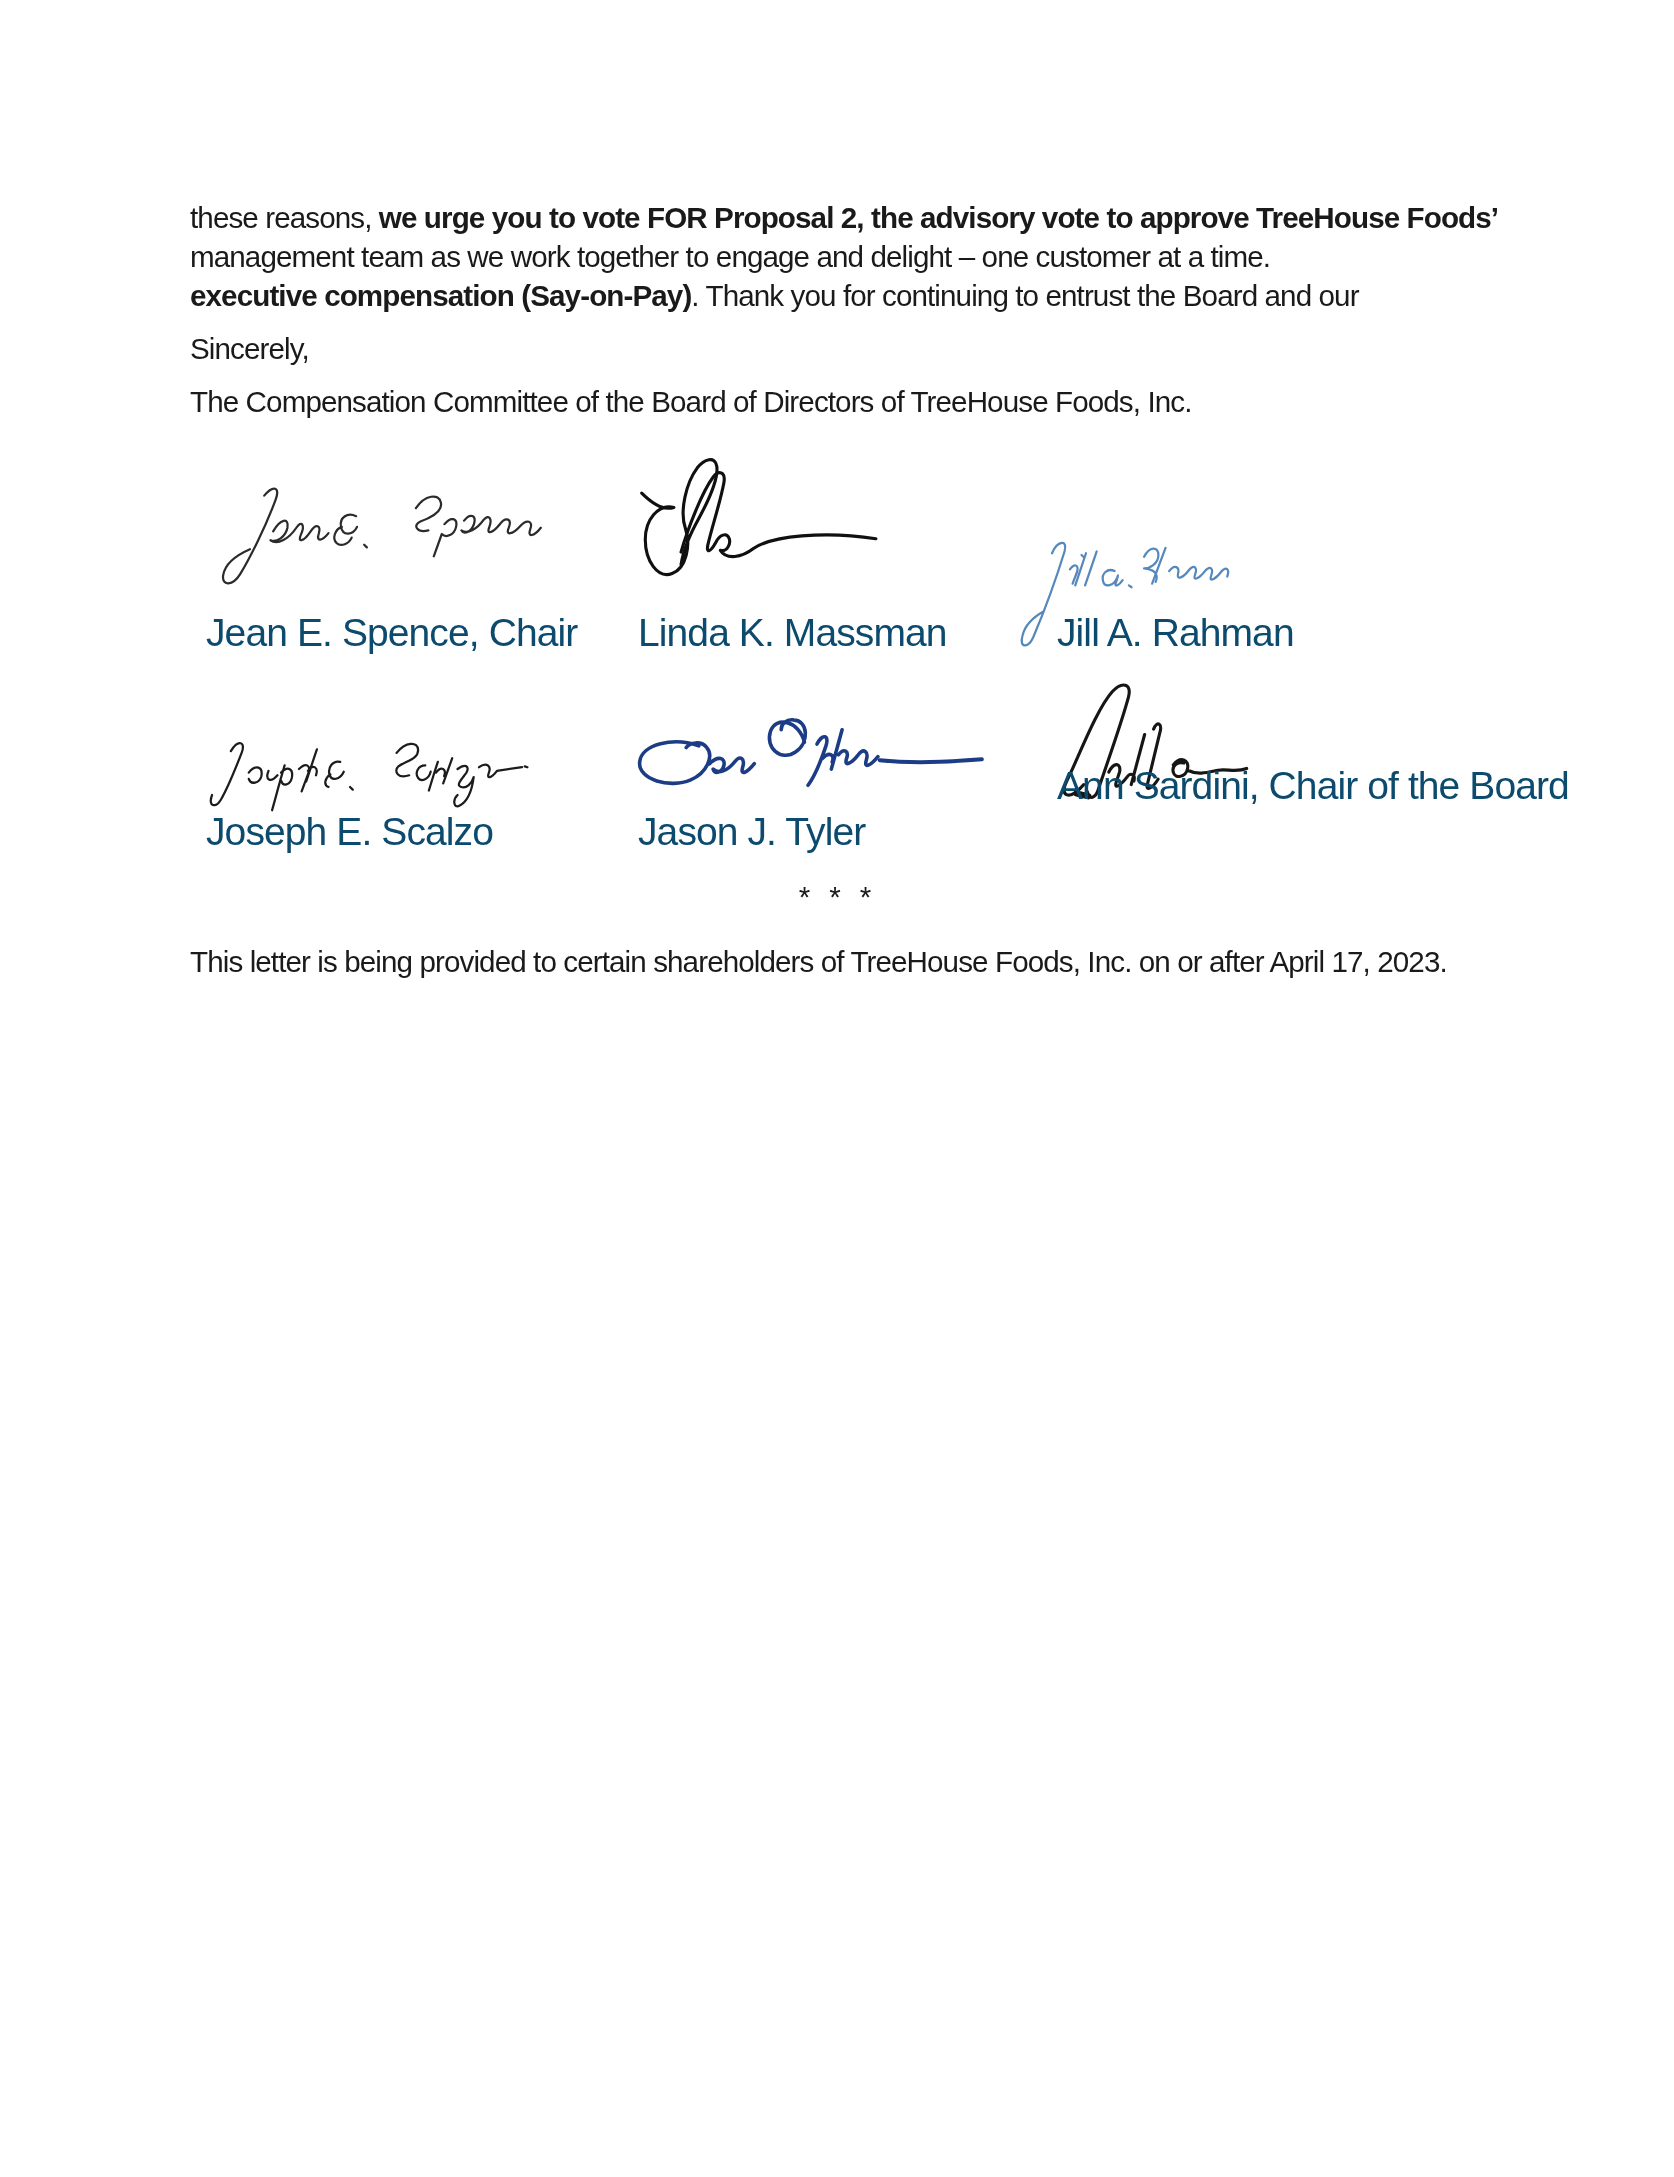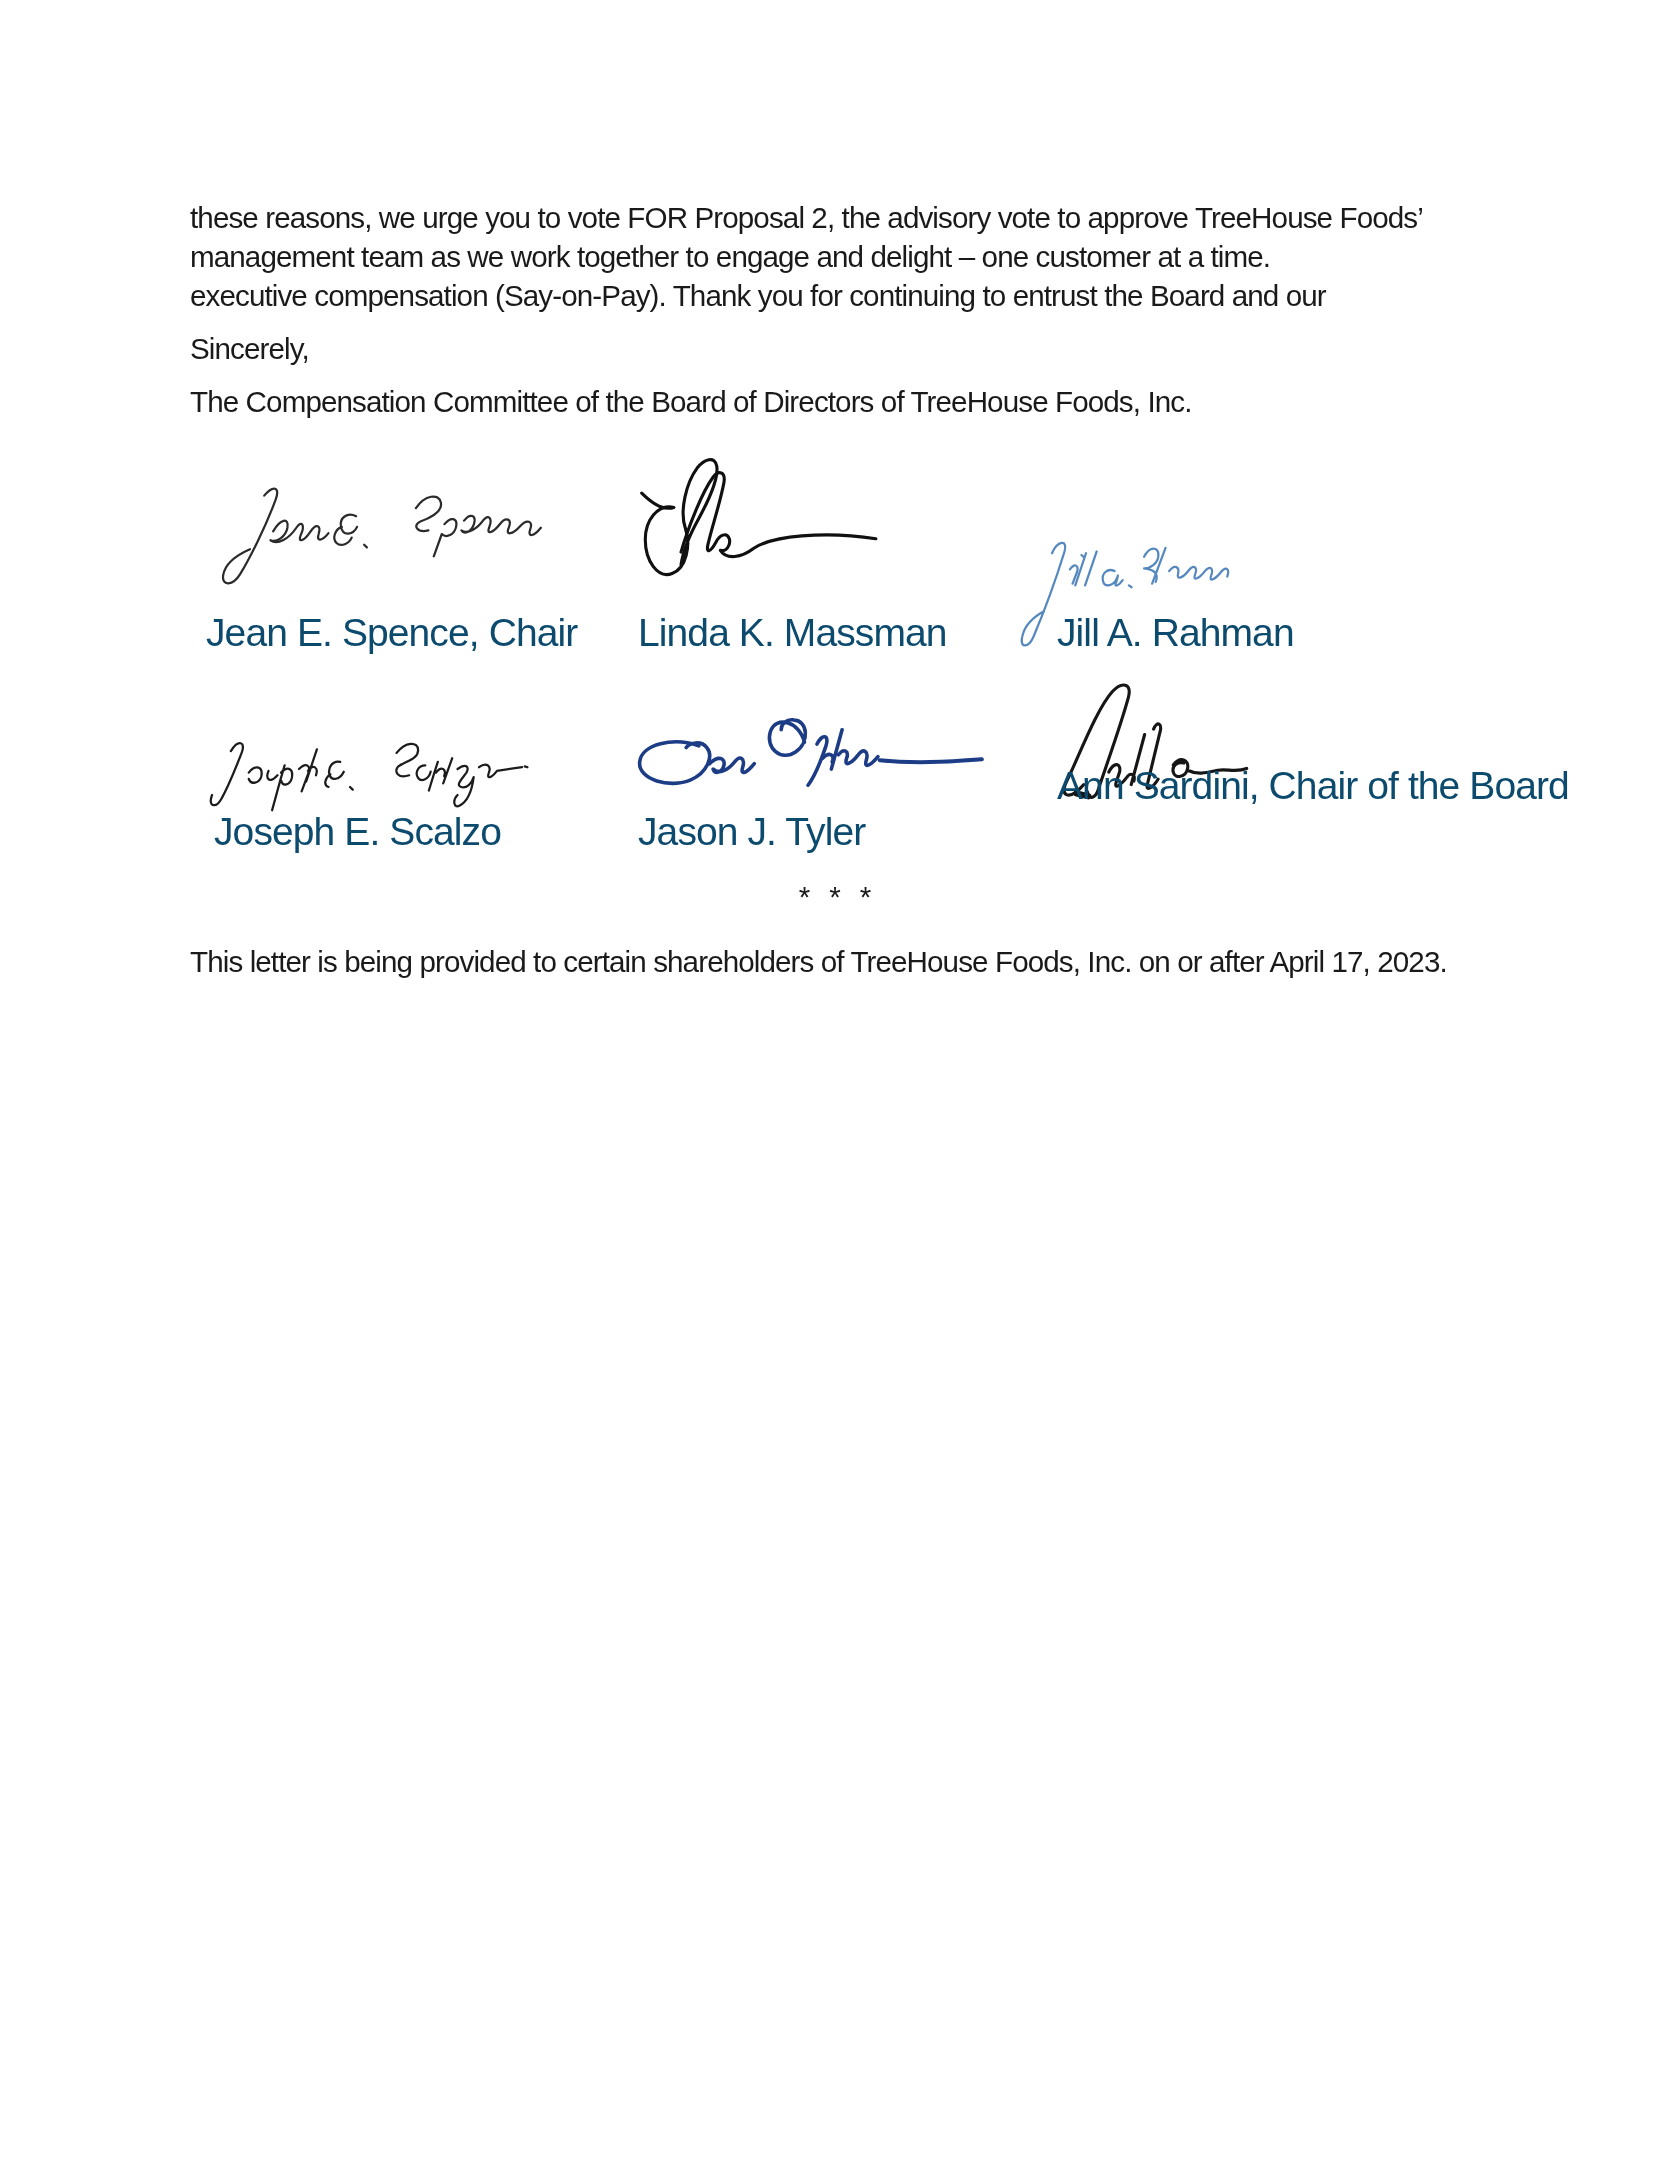--- a/index.html
+++ b/index.html
@@ -13,21 +13,21 @@
   }
   .textblock {
     position: absolute;
     left: 190px;
     font-size: 29.6px;
     line-height: 39px;
     letter-spacing: -0.9px;
     color: #1a1a1a;
   }
   .line { display: block; white-space: pre; }
-  .b { font-weight: 400; }
+  .b { font-weight: 700; }
   .sig-name {
     position: absolute;
     font-size: 39px;
     line-height: 36px;
     letter-spacing: -0.9px;
     color: #0c4a6e;
     white-space: pre;
   }
   .sig { position: absolute; }
   .sig svg { display: block; overflow: visible; }
@@ -120,21 +120,21 @@
     <svg width="224" height="136" viewBox="0 0 250 152">
       <g fill="none" stroke="#161616" stroke-width="3.5" stroke-linecap="round" stroke-linejoin="round">
         <path d="M32,118 C16,137 4,131 13,114 C26,88 46,34 64,14 C74,3 86,4 82,20 C74,50 56,100 48,124 C45,133 38,136 36,126"></path>
         <path d="M24,128 l13,3" stroke-width="7"></path>
         <path d="M60,104 C66,92 74,94 72,104 L68,116 C66,124 74,118 80,110 C84,104 90,106 88,114 M100,62 L85,118 M110,56 C114,46 120,50 117,60 L103,118 C101,126 109,122 115,112"></path>
         <path d="M132,96 C140,86 150,90 148,100 C146,110 134,112 132,104 C130,96 138,92 144,94 M148,102 C160,108 172,104 182,102 C192,100 202,105 214,100"></path>
       </g>
     </svg>
   </div>
 
-  <div class="sig-name" style="left:206px; top:814px;margin-left:8px;">Joseph E. Scalzo</div>
+  <div class="sig-name" style="left:206px; top:814px;">Joseph E. Scalzo</div>
   <div class="sig-name" style="left:638px; top:814px;text-align:center;">Jason J. Tyler</div>
   <div class="sig-name" style="left:1057px; top:768px;">Ann Sardini, Chair of the Board</div>
 
   <div class="stars" style="top:879px;">* * *</div>
 
   <div class="textblock" style="top:942px;">This letter is being provided to certain shareholders of TreeHouse Foods, Inc. on or after April 17, 2023.</div>
 
 </div>
 
 

